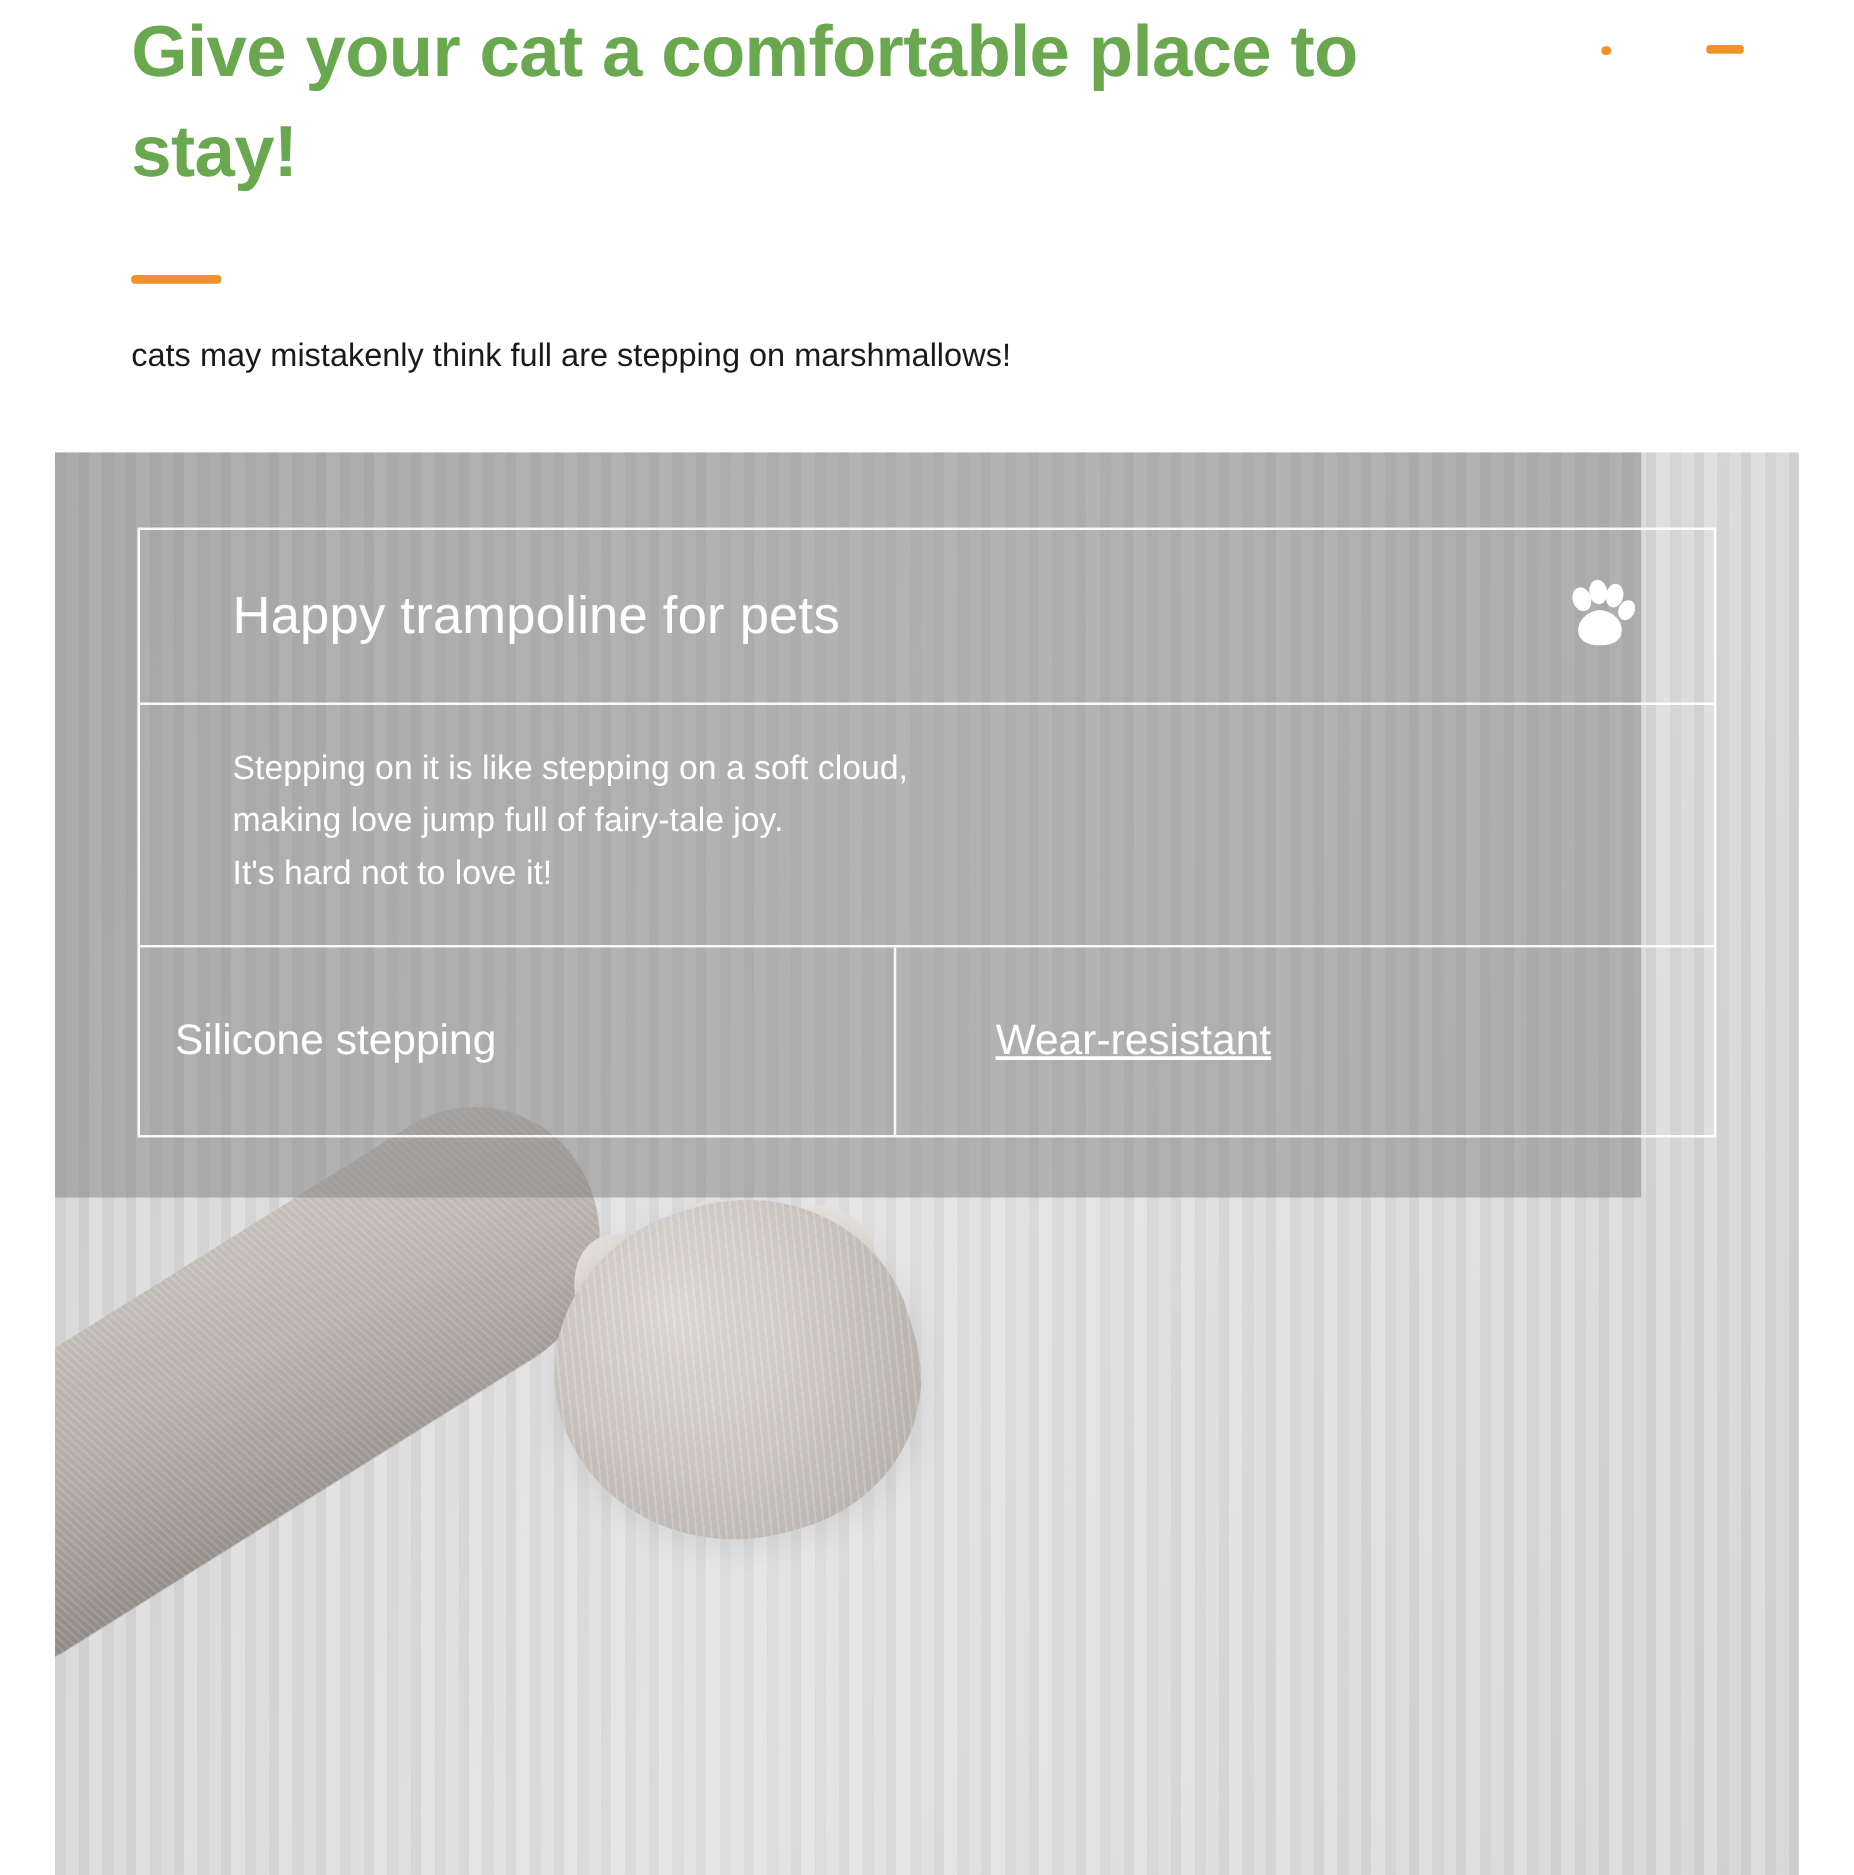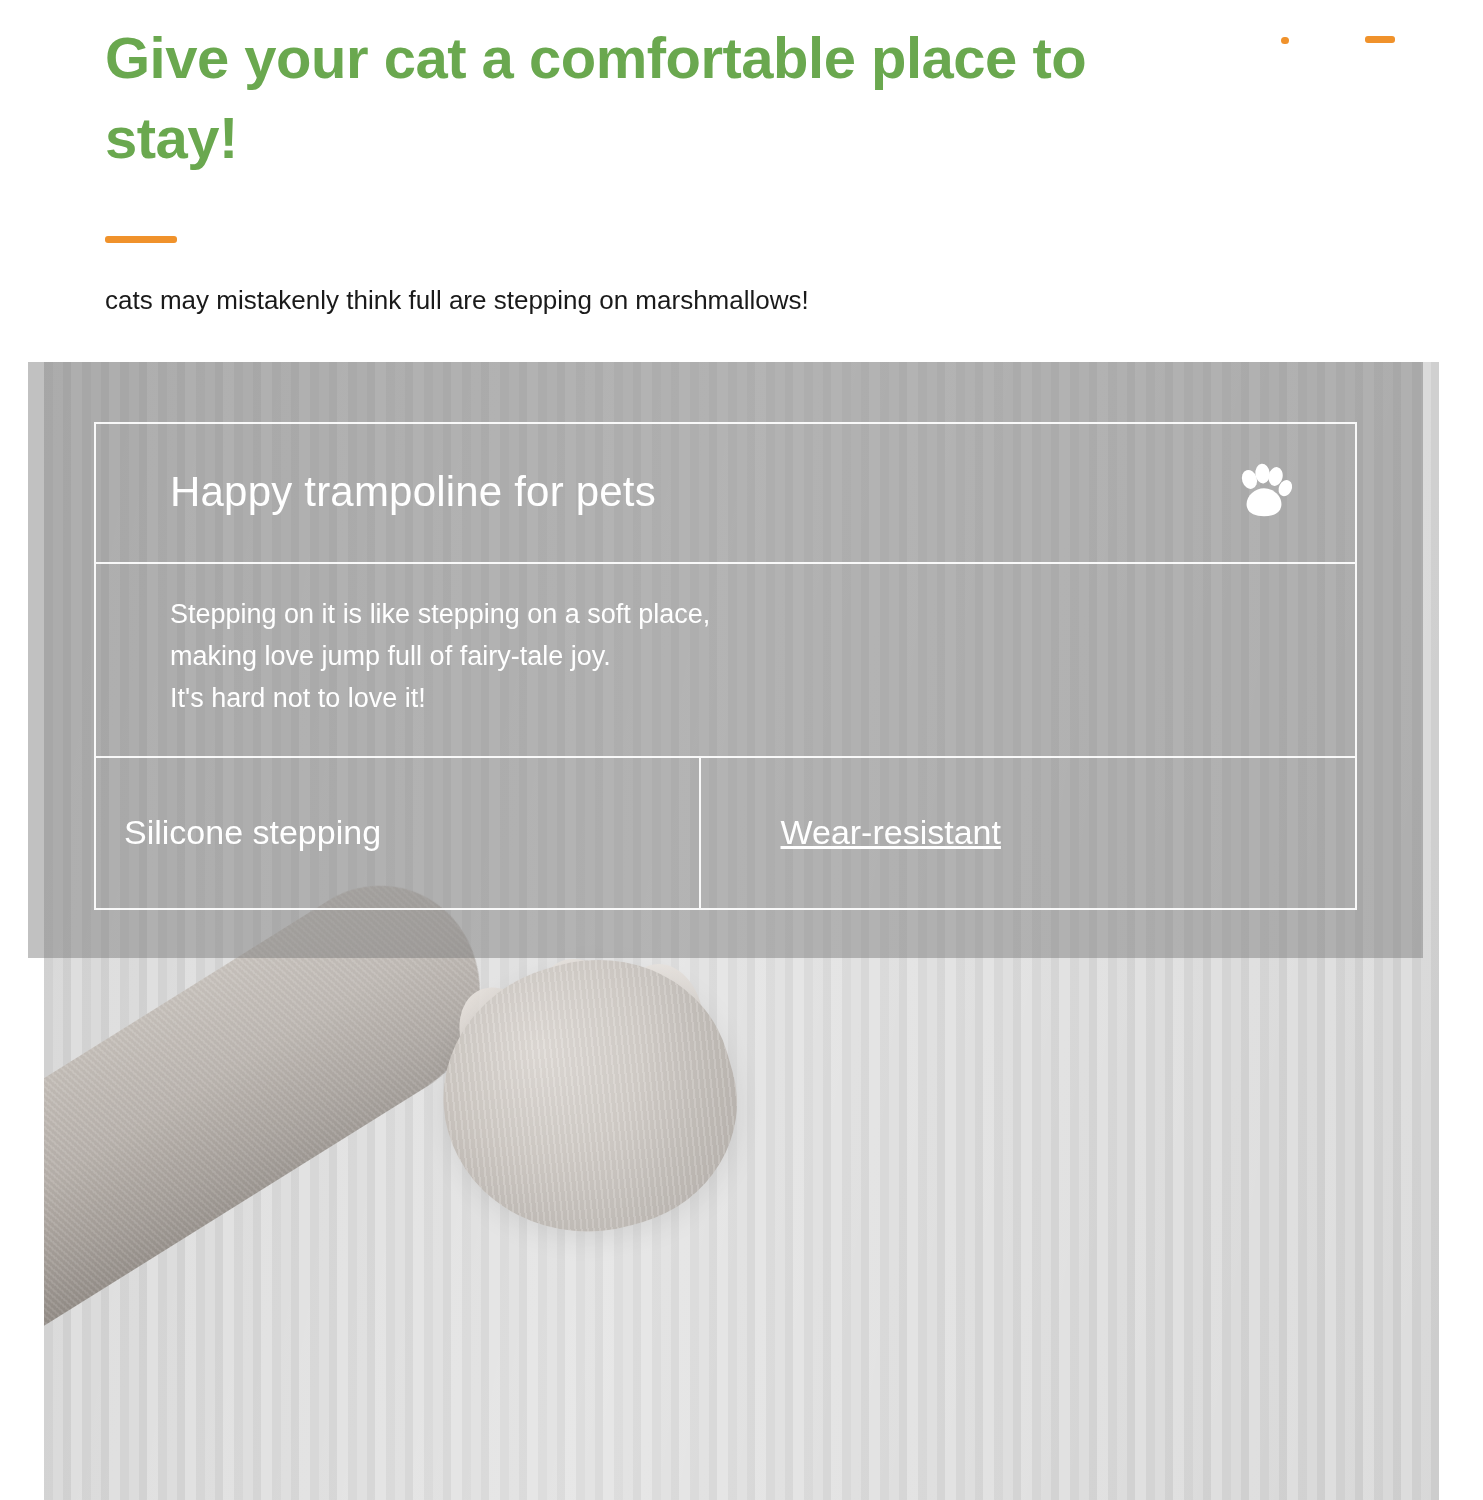--- a/index.html
+++ b/index.html
@@ -16,21 +16,21 @@
   }
 
   
   .header {
     position: relative;
     padding: 0 0 0 105px;
     box-sizing: border-box;
   }
   .headline {
     margin: 0;
-    padding-top: 18px;
+    padding-top: 2px;
     font-size: 58px;
     line-height: 1.38;
     font-weight: bold;
     color: #6aa84f;
     letter-spacing: -0.5px;
     max-width: 1000px;
   }
   .dash-small {
     width: 30px;
     height: 7px;
@@ -140,23 +140,23 @@
     background: linear-gradient(160deg, #ded7d0, #aaa29b);
     opacity: .95;
   }
   .paw-toe.t1 { left: 420px; top: 62px; width: 84px; height: 120px; transform: rotate(-28deg); }
   .paw-toe.t2 { left: 492px; top: 36px; width: 90px; height: 126px; transform: rotate(-14deg); }
   .paw-toe.t3 { left: 572px; top: 42px; width: 88px; height: 124px; transform: rotate(-2deg); }
 
   
   .overlay {
     position: absolute;
-    left: 28px;
+    left: 44px;
     top: 362px;
-    width: 1395px;
+    width: 1269px;
     height: 596px;
     background: rgba(120,120,120,0.46);
     box-sizing: border-box;
     padding-left: 20px;
   }
   .card {
     position: absolute;
     left: 66px;
     top: 60px;
     width: 1263px;
@@ -249,21 +249,21 @@
           <ellipse cx="17" cy="19" rx="7.6" ry="10" fill="#ffffff" transform="rotate(-18 17 19)"></ellipse>
           <ellipse cx="30.5" cy="13" rx="7.4" ry="10.2" fill="#ffffff" transform="rotate(-6 30.5 13)"></ellipse>
           <ellipse cx="44" cy="16" rx="7.2" ry="9.8" fill="#ffffff" transform="rotate(12 44 16)"></ellipse>
           <ellipse cx="54" cy="28" rx="6.6" ry="8.6" fill="#ffffff" transform="rotate(26 54 28)"></ellipse>
           <path d="M32 28c9 0 18 7.5 18 16.5C50 53 42.5 57 32 57S14 53 14 44.5C14 35.5 23 28 32 28z" fill="#ffffff"></path>
         </svg>
       </span>
     </div>
 
     <div class="card-desc">
-      <p>Stepping on it is like stepping on a soft place,</p>
+      <p>Stepping on it is like stepping on a soft cloud,</p>
       <p>making love jump full of fairy-tale joy.</p>
       <p>It's hard not to love it!</p>
     </div>
 
     <div class="card-features">
       <div class="feature f1">Silicone stepping</div>
       <div class="feature f2">Wear-resistant</div>
     </div>
 
   </div>

